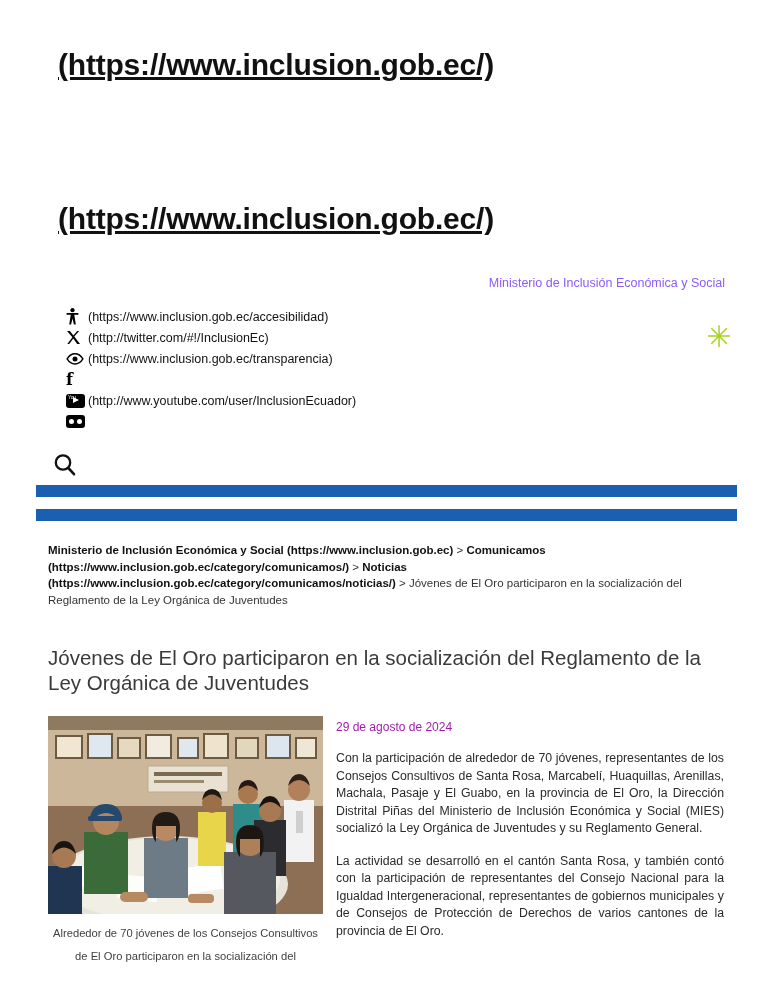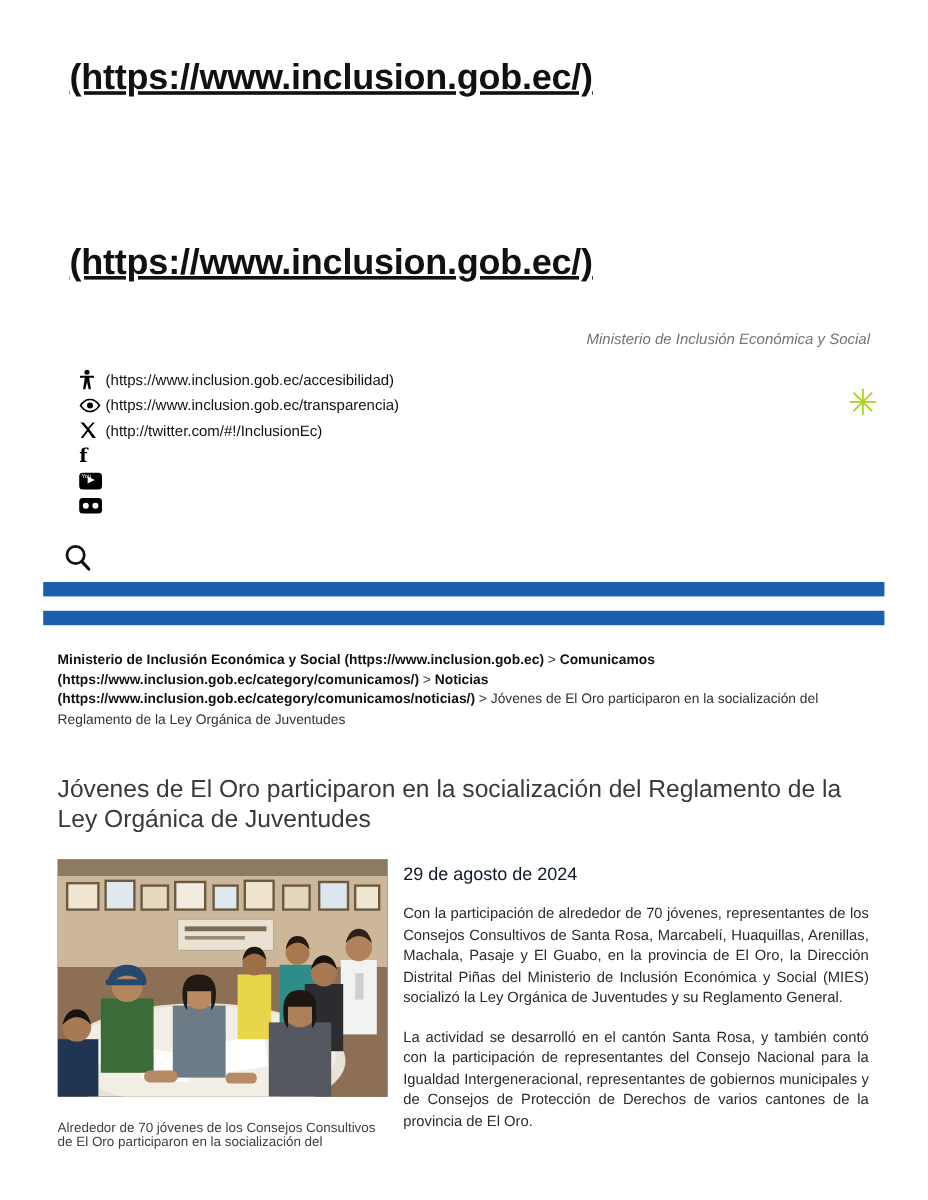--- a/index.html
+++ b/index.html
@@ -44,23 +44,22 @@
     color: #111;
     white-space: nowrap;
   }
 
   
   .ministry-name {
     position: absolute;
     right: 48px;
     top: 276px;
     font-size: 12.5px;
-    color: #737373;
+    color: #8b5cf6;
     white-space: nowrap;
-    font-style: italic;
   }
 
   
   .util-list {
     position: absolute;
     left: 50px;
     top: 306px;
     width: 520px;
   }
   .util-row {
@@ -208,37 +207,38 @@
     width: 275px;
     height: 198px;
     display: block;
     border: 0;
     overflow: hidden;
     position: relative;
     background: #6b5a46;
   }
   .figure-img svg { display: block; }
   .figure-caption {
-    margin-top: 20px;
+    margin-top: 8px;
     font-size: 11.2px;
-    line-height: 12px;
+    line-height: 23px;
     color: #3f3f3f;
+    text-align: center;
     width: 275px;
   }
 
   
   .article-body {
     position: absolute;
     left: 336px;
     top: 720px;
     width: 388px;
   }
   .article-date {
-    font-size: 15px;
-    color: #0f172a;
+    font-size: 12px;
+    color: #a21caf;
     margin: 0 0 16px 0;
   }
   .article-p {
     font-size: 12.3px;
     line-height: 17.5px;
     color: #2b2b2b;
     margin: 0 0 15px 0;
     text-align: justify;
   }
 </style>
@@ -259,47 +259,48 @@
         <svg width="13" height="17" viewBox="0 0 13 17" aria-hidden="true">
           <circle cx="6.5" cy="2.2" r="2.1" fill="#000"></circle>
           <path d="M0.6 5.1 h11.8 v1.7 h-4.1 l1.5 9.6 h-1.9 l-1.4-6.0 -1.4 6.0 h-1.9 l1.5-9.6 h-4.1 z" fill="#000"></path>
         </svg>
       </span>
       <span class="util-text">(https://www.inclusion.gob.ec/accesibilidad)</span>
     </div>
 
     <div class="util-row">
       <span class="util-icon">
+        <svg width="15" height="15" viewBox="0 0 15 15" aria-hidden="true">
+          <path d="M1 1 L6.4 7.2 L1.3 14 H3.2 L7.3 8.5 L11.2 14 H14 L8.3 6.6 L13.1 1 H11.2 L7.4 5.5 L3.9 1 Z" fill="#000"></path>
+        </svg>
+      </span>
+      <span class="util-text">(http://twitter.com/#!/InclusionEc)</span>
+    </div>
+
+    <div class="util-row">
+      <span class="util-icon">
         <svg width="18" height="12" viewBox="0 0 18 12" aria-hidden="true">
           <path d="M9 0.8C4.3 0.8 1.1 5.9 1.1 5.9S4.3 11 9 11s7.9-5.1 7.9-5.1S13.7 0.8 9 0.8z" fill="none" stroke="#000" stroke-width="1.4"></path>
           <circle cx="9" cy="5.9" r="2.5" fill="#000"></circle>
         </svg>
       </span>
       <span class="util-text">(https://www.inclusion.gob.ec/transparencia)</span>
     </div>
 
     <div class="util-row">
-      <span class="util-icon">
-        <svg width="15" height="15" viewBox="0 0 15 15" aria-hidden="true">
-          <path d="M1 1 L6.4 7.2 L1.3 14 H3.2 L7.3 8.5 L11.2 14 H14 L8.3 6.6 L13.1 1 H11.2 L7.4 5.5 L3.9 1 Z" fill="#000"></path>
-        </svg>
-      </span>
-      <span class="util-text">(http://twitter.com/#!/InclusionEc)</span>
-    </div>
-
-    <div class="util-row">
       <span class="util-icon ico-fb">f</span>
     </div>
 
     <div class="util-row">
       <span class="util-icon">
         <span class="ico-yt">
             <span class="ico-yt-label">You</span>
           </span>
       </span>
+      <span class="util-text">(http://www.youtube.com/user/InclusionEcuador)</span>
     </div>
 
     <div class="util-row">
       <span class="util-icon">
         <span class="ico-flickr"></span>
       </span>
     </div>
 
   </div>
 

